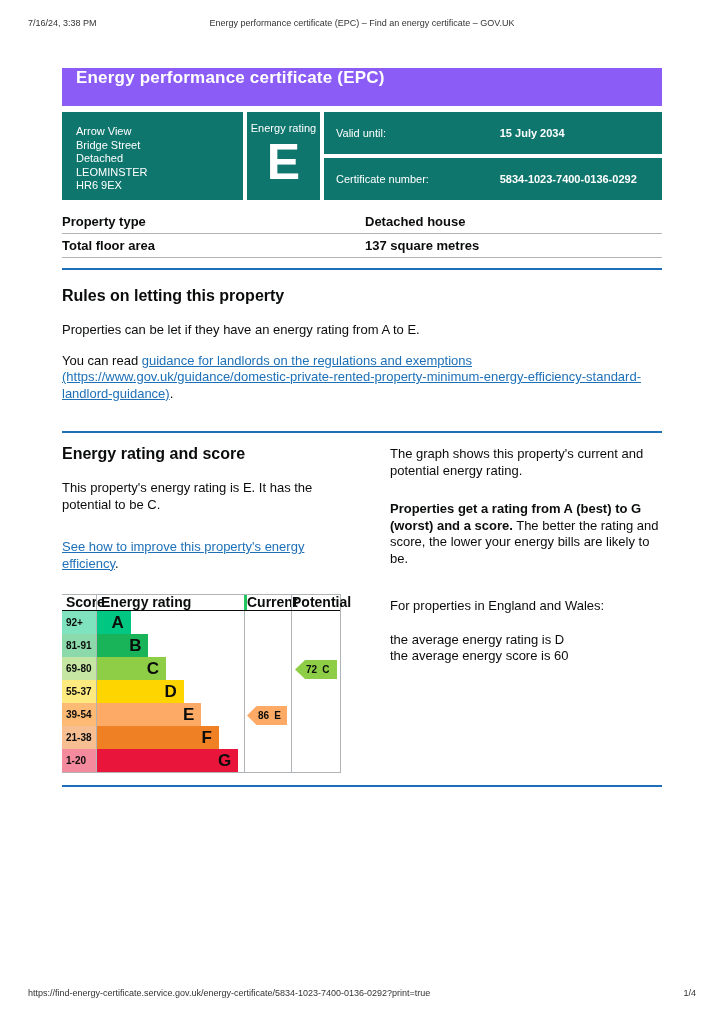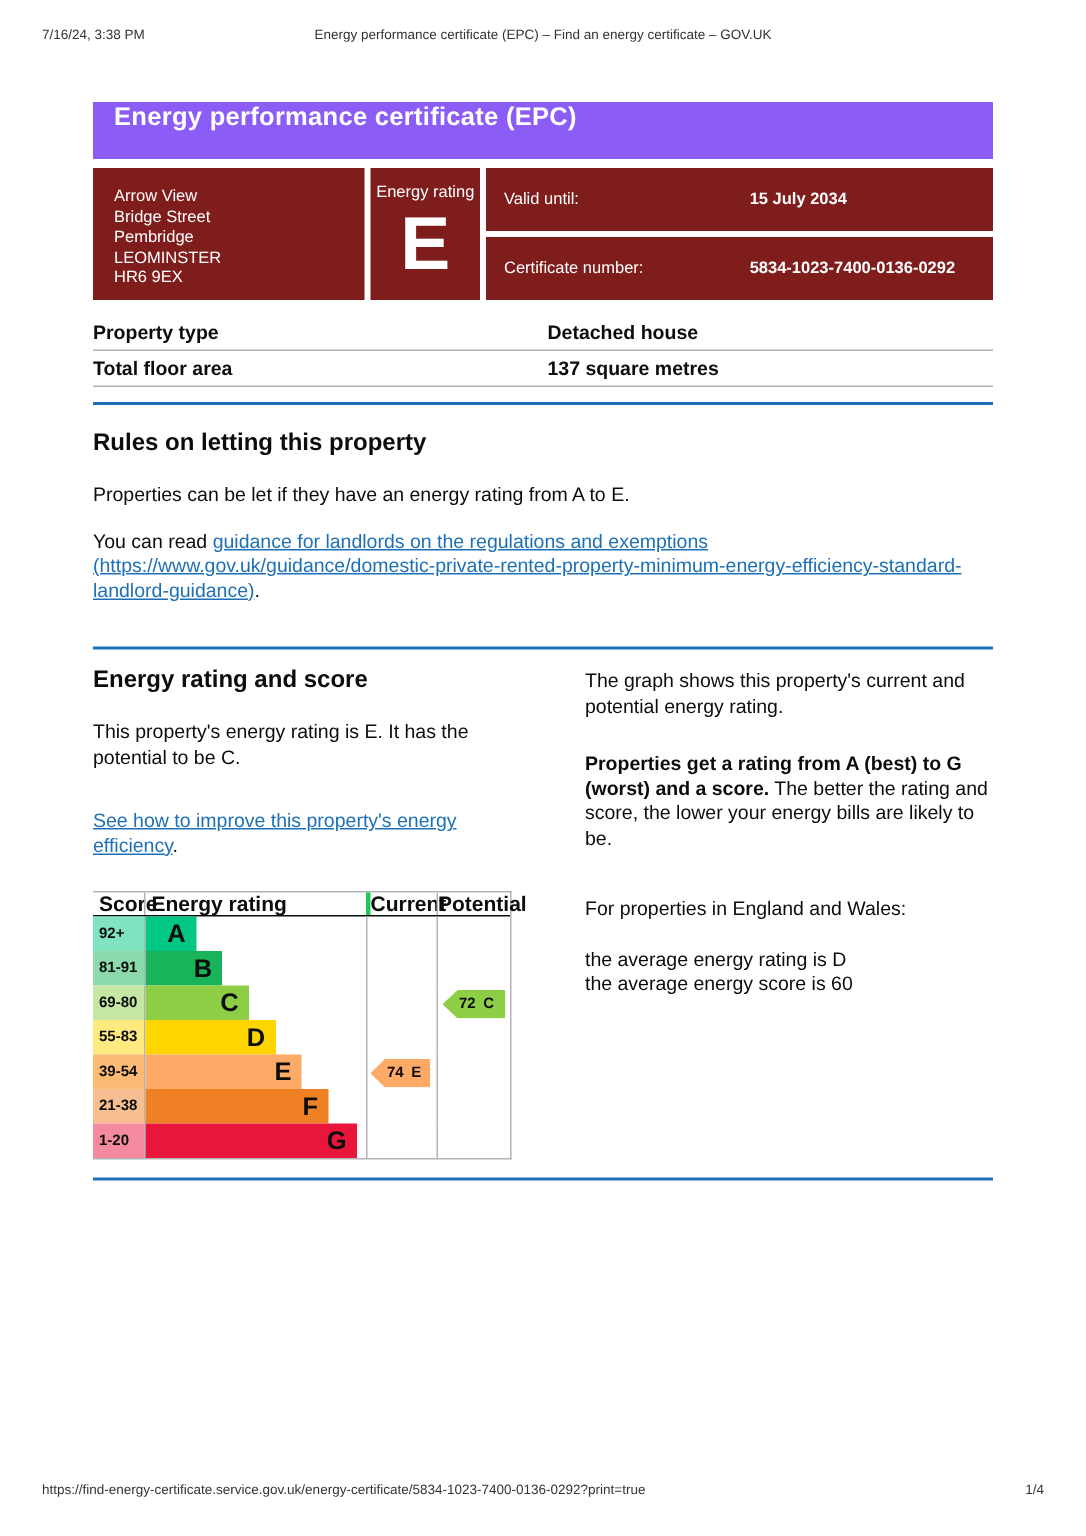--- a/index.html
+++ b/index.html
@@ -33,21 +33,21 @@
   
   .content { position: absolute; top: 68px; left: 62px; width: 600px; }
 
   .banner {
     background: #8b5cf6; color: #fff; height: 38px;
     display: flex; padding-left: 14px;
   }
   .banner h1 { font-size: 17px; font-weight: bold; letter-spacing: 0.2px; }
 
   .summary { display: flex; gap: 4px; margin-top: 6px; height: 88px; }
-  .box-blue { background: #7f1d1d; color: #fff; }
+  .box-blue { background: #0f766e; color: #fff; }
   .addr-box { width: 181px; padding: 13px 10px 0 14px; }
   .addr-box .addr-line { font-size: 11px; line-height: 13.6px; }
   .rating-box {
     width: 73px; display: flex; flex-direction: column; align-items: center;
     padding-top: 10px;
   }
   .rating-box .rating-label { font-size: 11px; }
   .rating-box .rating-letter { font-size: 50px; font-weight: bold; line-height: 56px; }
   .cert-col { width: 338px; display: flex; flex-direction: column; gap: 4px; }
   .cert-row { flex: 1; display: flex; align-items: center; position: relative; }
@@ -130,21 +130,21 @@
   <div class="content">
 
     <div class="banner">
       <h1>Energy performance certificate (EPC)</h1>
     </div>
 
     <div class="summary">
       <div class="box-blue addr-box">
         <div class="addr-line">Arrow View</div>
         <div class="addr-line">Bridge Street</div>
-        <div class="addr-line">Pembridge</div>
+        <div class="addr-line">Detached</div>
         <div class="addr-line">LEOMINSTER</div>
         <div class="addr-line">HR6 9EX</div>
       </div>
       <div class="box-blue rating-box">
         <div class="rating-label">Energy rating</div>
         <div class="rating-letter">E</div>
       </div>
       <div class="cert-col">
         <div class="box-blue cert-row">
           <span class="cert-label">Valid until:</span>
@@ -207,21 +207,21 @@
           </div>
           <div class="band-row">
             <div class="score-cell" style="background: rgb(198, 231, 163);">69-80</div>
             <div class="rating-cell">
                 <div class="band-bar" style="width: 47%; background: rgb(141, 206, 70);">C</div>
               </div>
             <div class="current-cell"></div>
             <div class="potential-cell"></div>
           </div>
           <div class="band-row">
-            <div class="score-cell" style="background: rgb(255, 234, 128);">55-83</div>
+            <div class="score-cell" style="background: rgb(255, 234, 128);">55-37</div>
             <div class="rating-cell">
                 <div class="band-bar" style="width: 59%; background: rgb(255, 213, 0);">D</div>
               </div>
             <div class="current-cell"></div>
             <div class="potential-cell"></div>
           </div>
           <div class="band-row">
             <div class="score-cell" style="background: #fdba74;">39-54</div>
             <div class="rating-cell">
                 <div class="band-bar" style="width: 71%; background: rgb(252, 170, 101);">E</div>
@@ -239,21 +239,21 @@
           </div>
           <div class="band-row">
             <div class="score-cell" style="background: rgb(244, 138, 157);">1-20</div>
             <div class="rating-cell">
                 <div class="band-bar" style="width: 96%; background: rgb(233, 21, 59);">G</div>
               </div>
             <div class="current-cell"></div>
             <div class="potential-cell"></div>
           </div>
         <div class="epc-arrow arrow-current" style="background: rgb(252, 170, 101); top: 111px;">
-              <span>74</span>
+              <span>86</span>
               <span class="arrow-band">E</span>
             </div>
             <div class="epc-arrow arrow-potential" style="background: rgb(141, 206, 70); top: 65px;">
               <span>72</span>
               <span class="arrow-band">C</span>
             </div>
           </div>
       </div>
 
       <div class="col-right">

